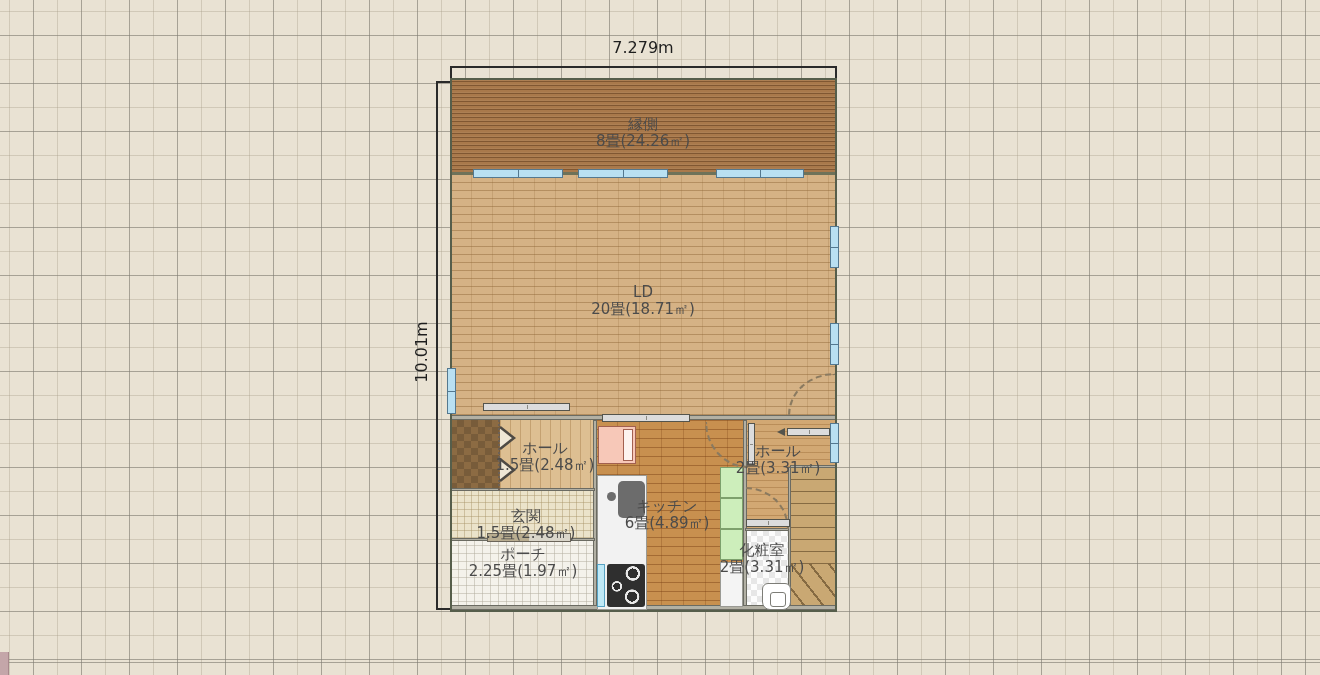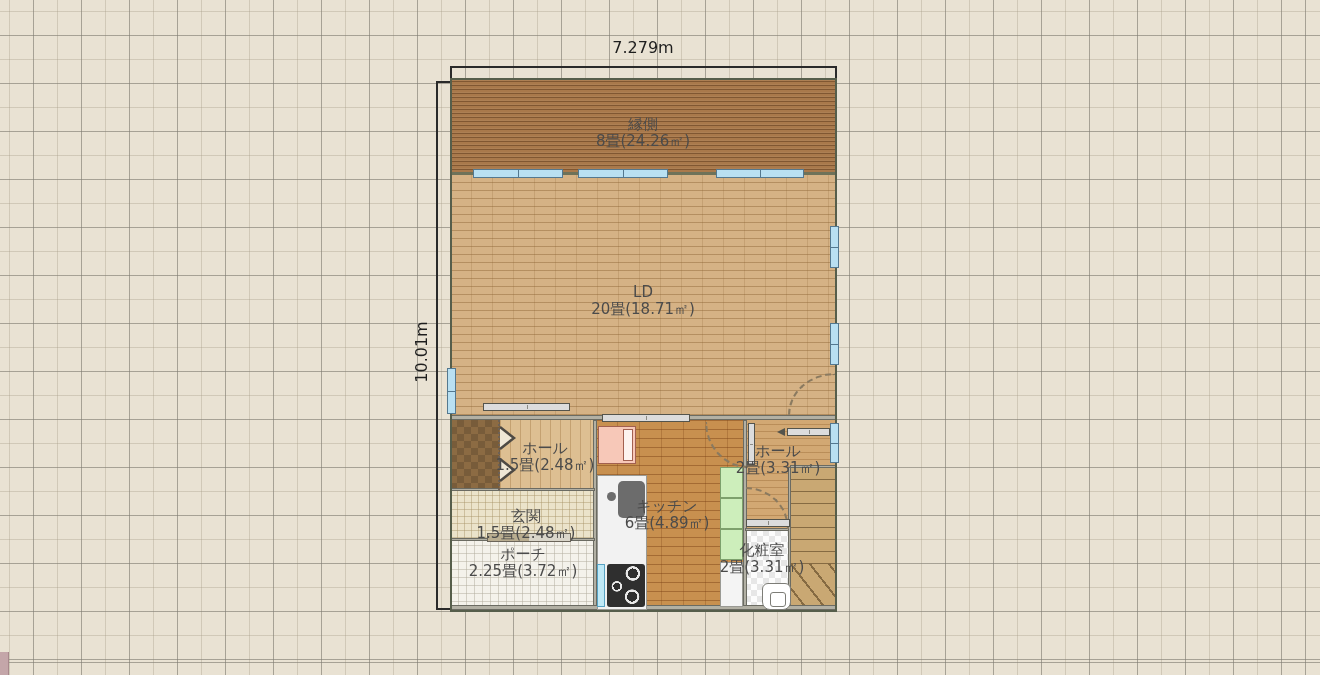--- a/index.html
+++ b/index.html
@@ -188,21 +188,21 @@
     <div class="rlabel" style="left:95px;top:379px;">
       <span>ホール</span>
         <span>1.5畳(2.48㎡)</span>
     </div>
     <div class="rlabel" style="left:76px;top:437px;margin-top:10px;">
       <span>玄関</span>
         <span>1.5畳(2.48㎡)</span>
     </div>
     <div class="rlabel" style="left:73px;top:485px;">
       <span>ポーチ</span>
-        <span>2.25畳(3.72㎡)</span>
+        <span>2.25畳(1.97㎡)</span>
     </div>
     <div class="rlabel" style="left:217px;top:437px;">
       <span>キッチン</span>
         <span>6畳(4.89㎡)</span>
     </div>
     <div class="rlabel" style="left:328px;top:382px;">
       <span>ホール</span>
         <span>2畳(3.31㎡)</span>
     </div>
     <div class="rlabel" style="left:312px;top:481px;">

